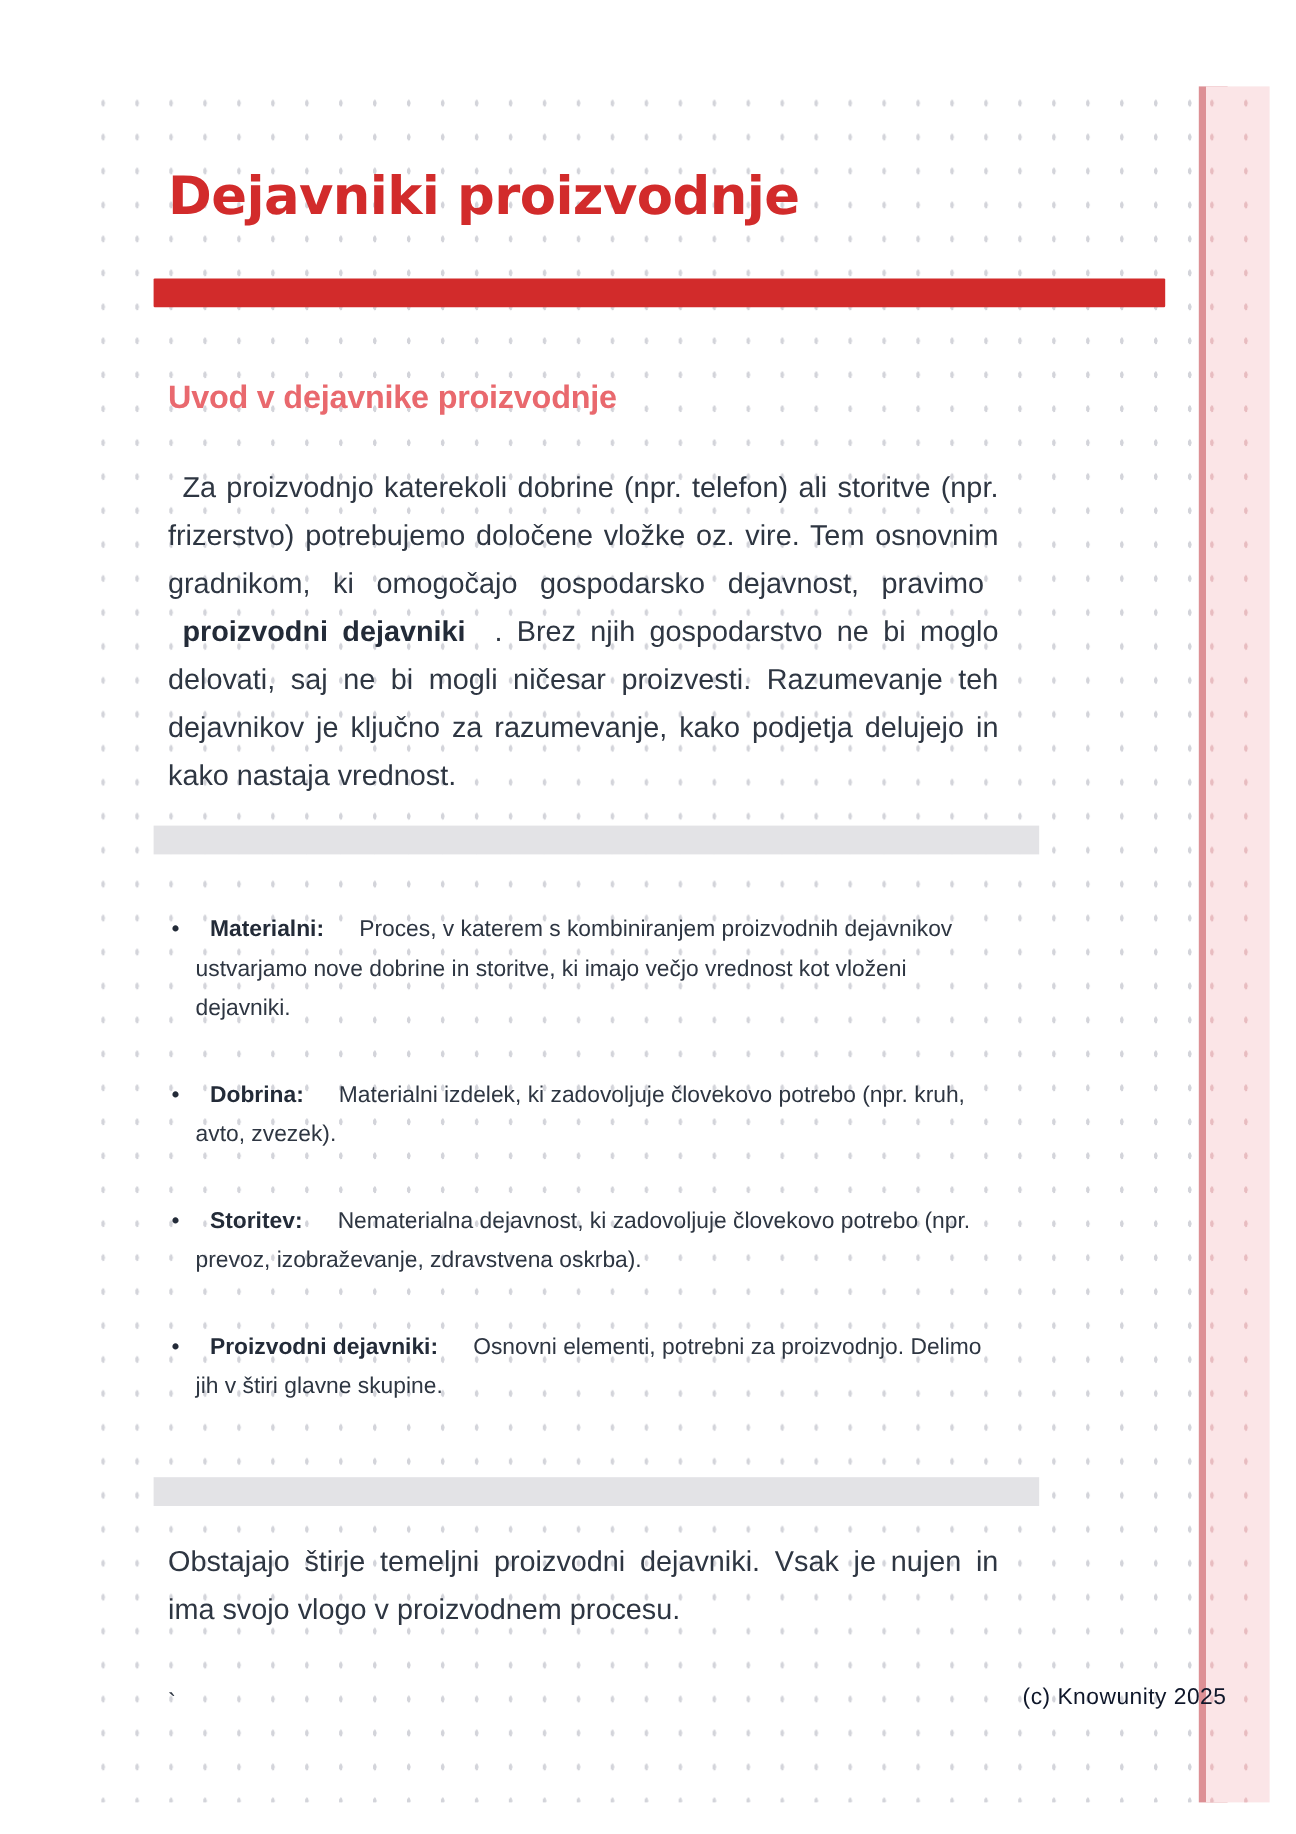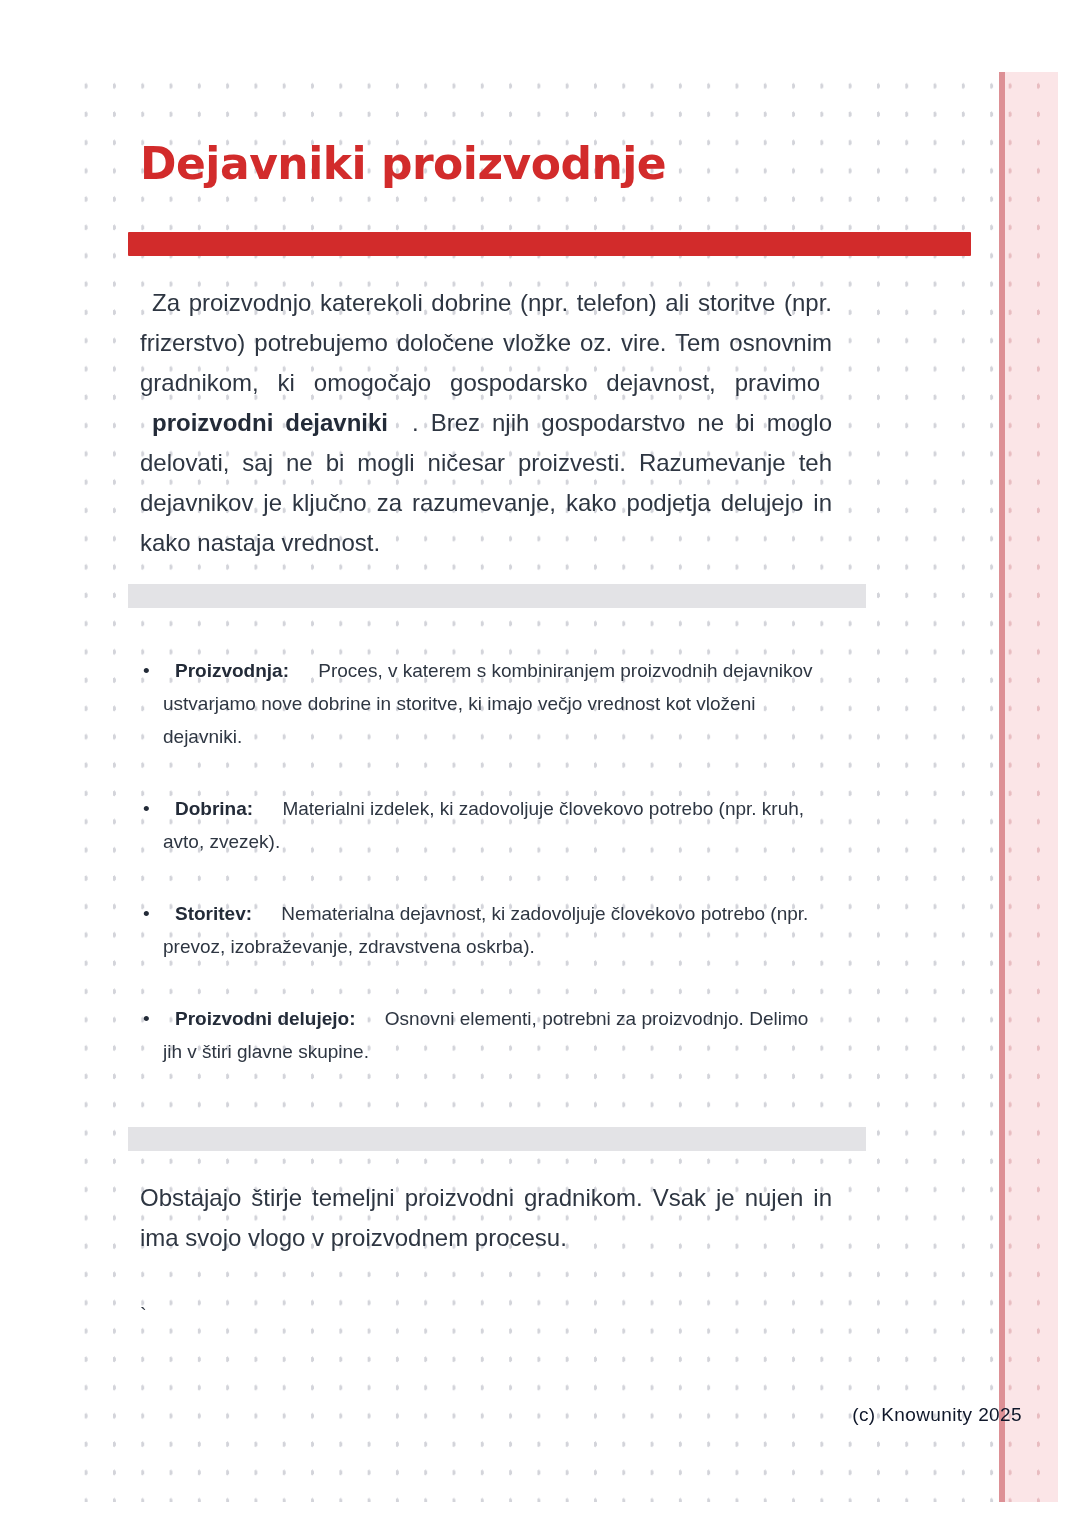--- a/index.html
+++ b/index.html
@@ -130,53 +130,54 @@
   <div class="dot-layer"></div>
   <div class="accent-line"></div>
   <div class="accent-stripe"></div>
 
   <div class="content">
 
     <h1 class="doc-title">Dejavniki proizvodnje</h1>
 
     <div class="title-rule"></div>
 
+    <h2 class="section-heading h2-intro">Uvod v dejavnike proizvodnje</h2>
 
     <p class="body-para"><span>Za proizvodnjo katerekoli dobrine (npr. telefon) ali storitve (npr. frizerstvo) potrebujemo določene vložke oz. vire. Tem osnovnim gradnikom, ki omogočajo gospodarsko dejavnost, pravimo </span><b>proizvodni dejavniki</b><span>. Brez njih gospodarstvo ne bi moglo delovati, saj ne bi mogli ničesar proizvesti. Razumevanje teh dejavnikov je ključno za razumevanje, kako podjetja delujejo in kako nastaja vrednost.</span></p>
 
     <div class="divider"></div>
 
 
     <ul class="term-list">
       <li>
         <span class="bullet-dot">•</span>
-        <b>Proizvodnja:</b>
+        <b>Materialni:</b>
         <span>Proces, v katerem s kombiniranjem proizvodnih dejavnikov ustvarjamo nove dobrine in storitve, ki imajo večjo vrednost kot vloženi dejavniki.</span>
       </li>
       <li>
         <span class="bullet-dot">•</span>
         <b>Dobrina:</b>
         <span>Materialni izdelek, ki zadovoljuje človekovo potrebo (npr. kruh, avto, zvezek).</span>
       </li>
       <li>
         <span class="bullet-dot">•</span>
         <b>Storitev:</b>
         <span>Nematerialna dejavnost, ki zadovoljuje človekovo potrebo (npr. prevoz, izobraževanje, zdravstvena oskrba).</span>
       </li>
       <li>
         <span class="bullet-dot">•</span>
-        <b>Proizvodni delujejo:</b>
+        <b>Proizvodni dejavniki:</b>
         <span>Osnovni elementi, potrebni za proizvodnjo. Delimo jih v štiri glavne skupine.</span>
       </li>
     </ul>
 
     <div class="divider divider-2"></div>
 
 
-    <p class="body-para">Obstajajo štirje temeljni proizvodni gradnikom. Vsak je nujen in ima svojo vlogo v proizvodnem procesu.</p>
+    <p class="body-para">Obstajajo štirje temeljni proizvodni dejavniki. Vsak je nujen in ima svojo vlogo v proizvodnem procesu.</p>
 
     <div class="stray-char">`</div>
 
   </div>
 
   <div class="footer-credit">(c) Knowunity 2025</div>
 
 </div>
 
 </body></html>

